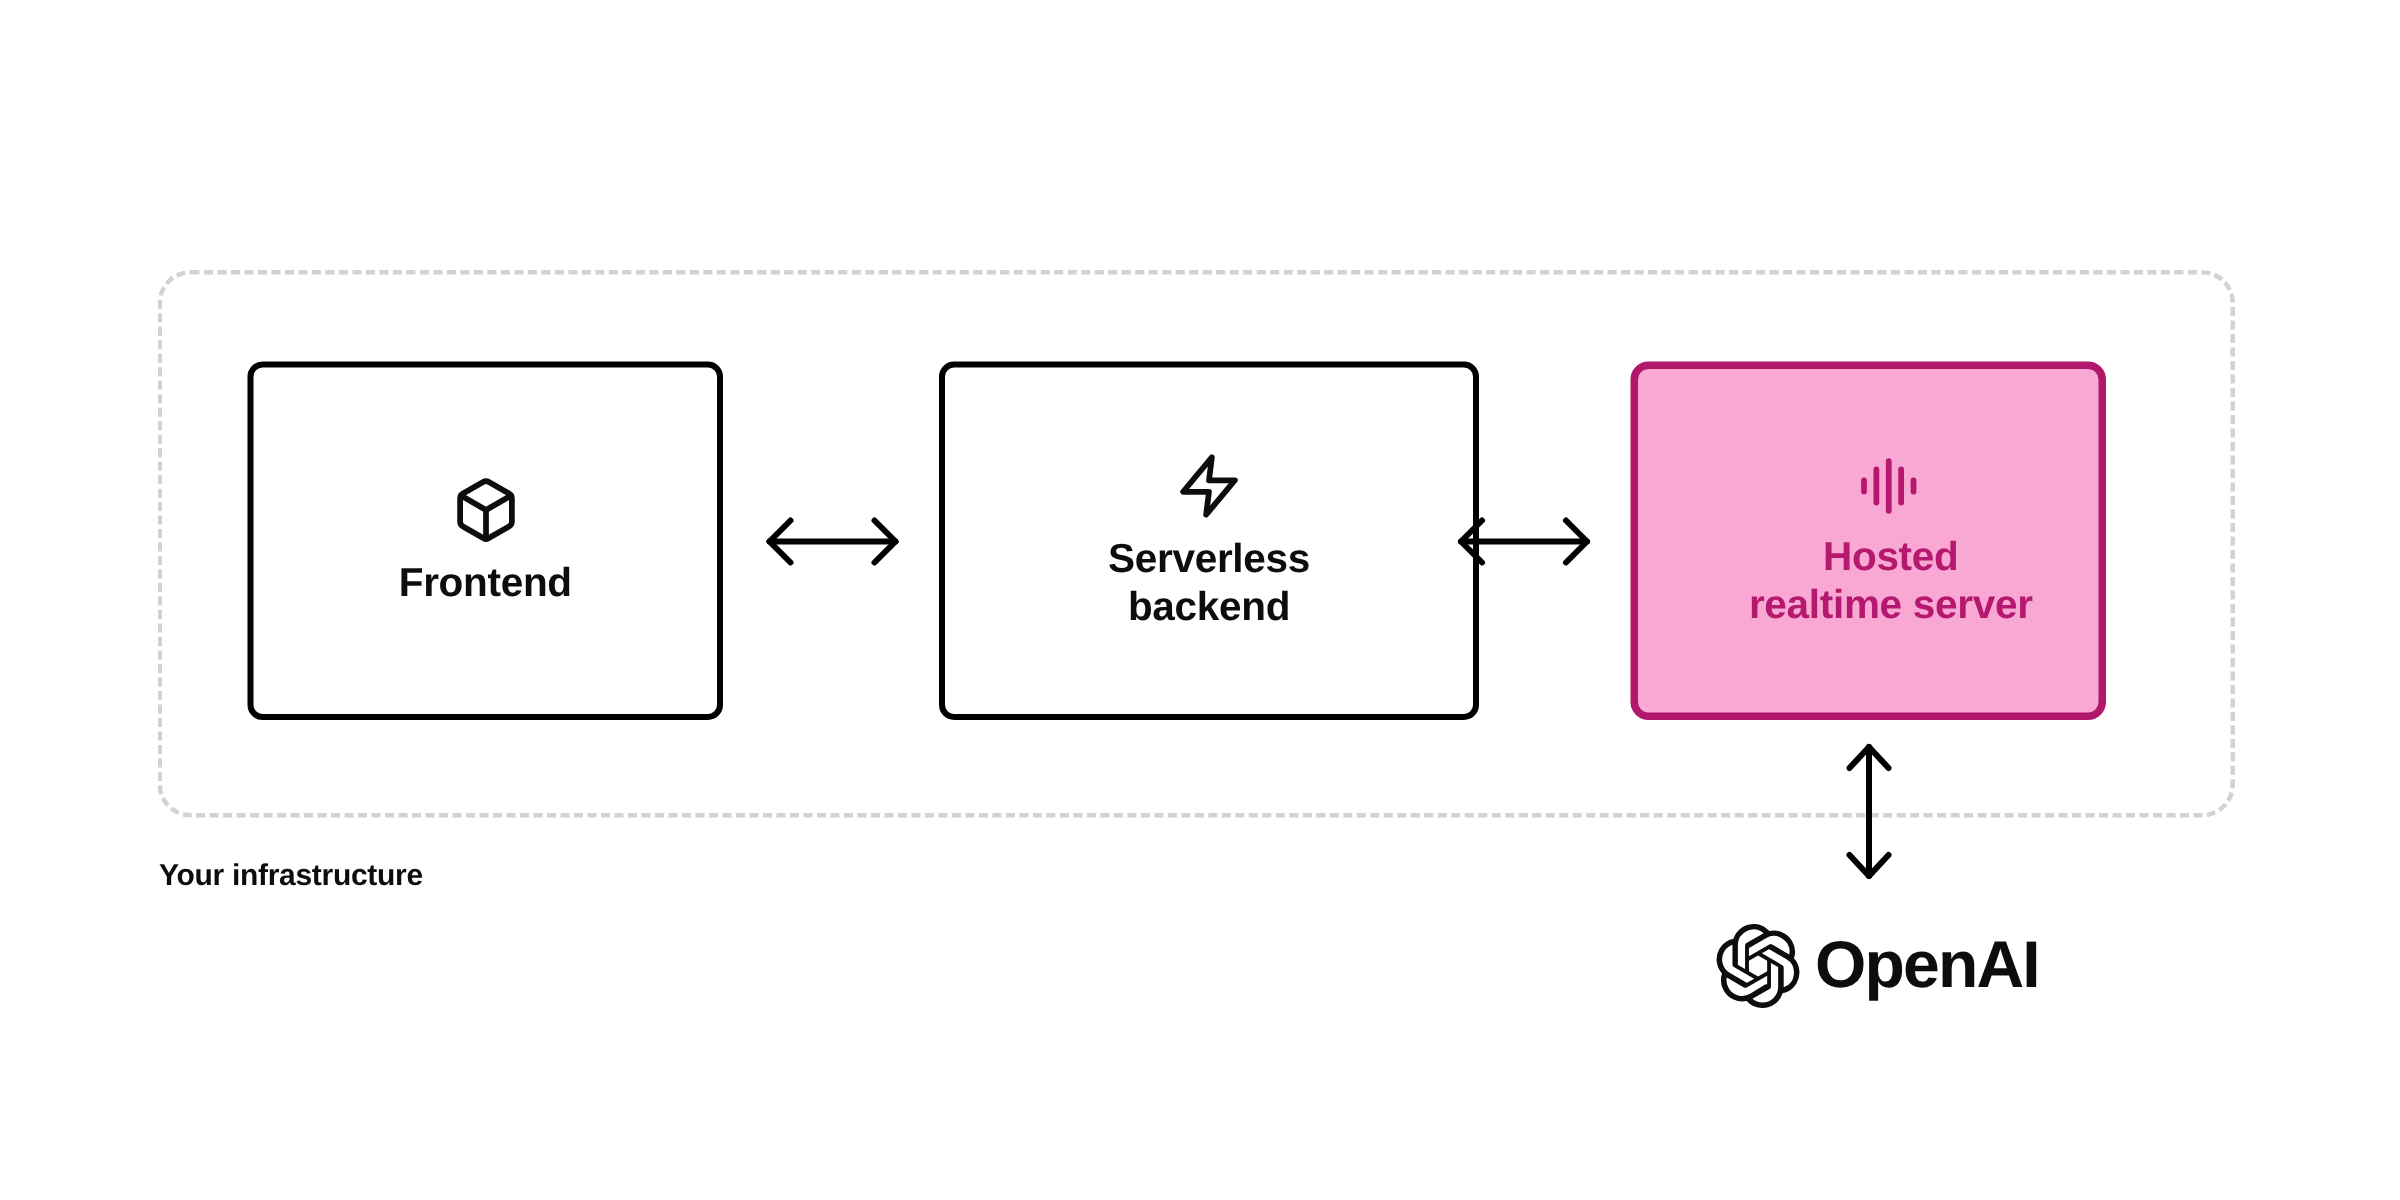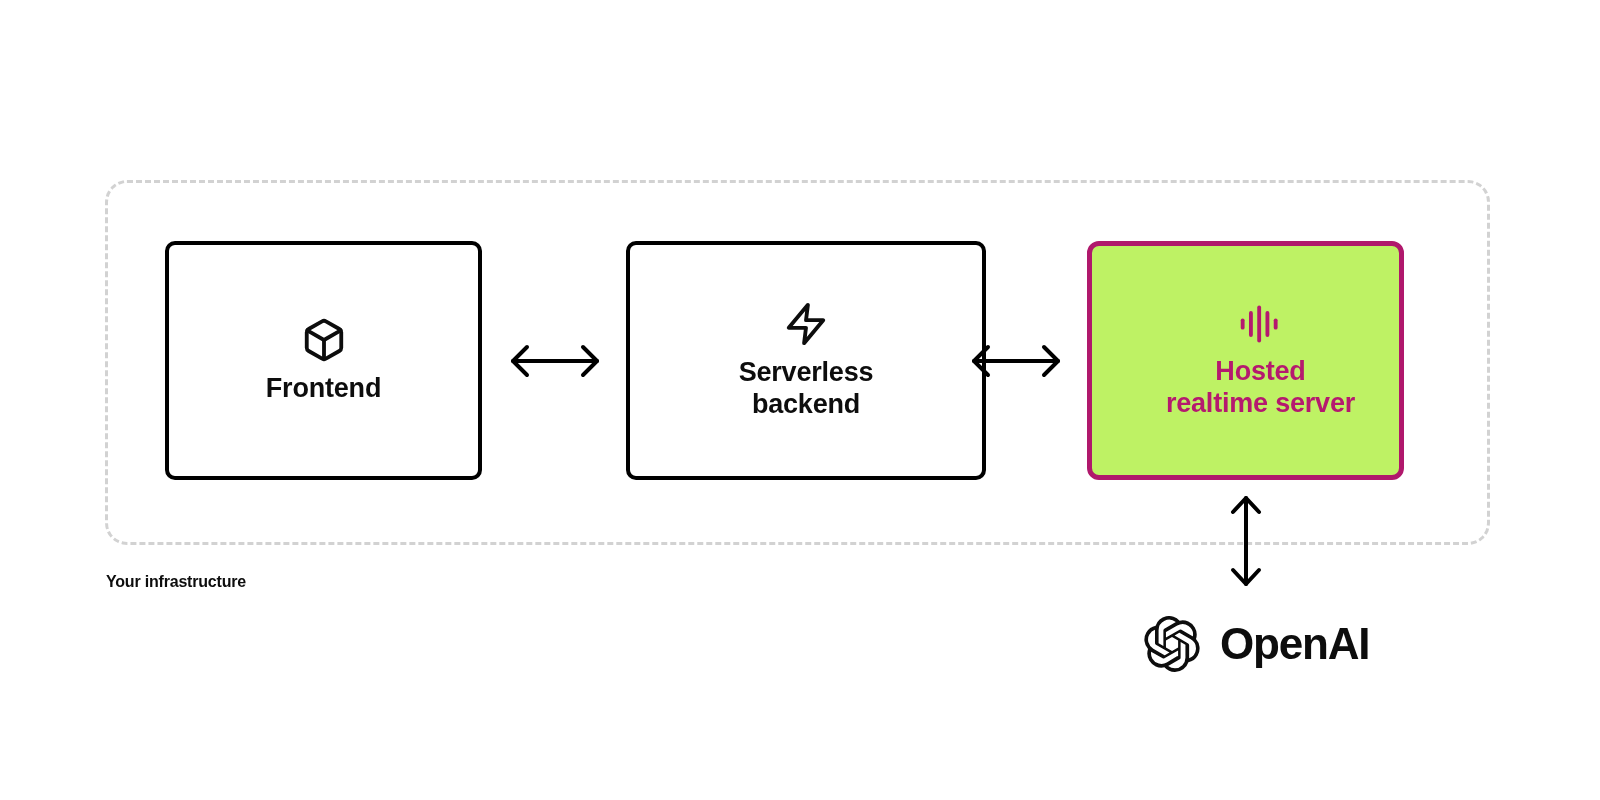--- a/index.html
+++ b/index.html
@@ -30,21 +30,21 @@
     height: 365px;
     border: 3px dashed #d2d2d2;
     border-radius: 22px;
     box-sizing: border-box;
   }
 
   .infra-caption {
     position: absolute;
     left: 106px;
     top: 573px;
-    font-size: 16px;
+    font-size: 20px;
     font-weight: bold;
     color: #0d0d0d;
     letter-spacing: -0.2px;
     white-space: nowrap;
   }
 
   
   .node {
     position: absolute;
     box-sizing: border-box;
@@ -55,21 +55,21 @@
     flex-direction: column;
     align-items: center;
     justify-content: center;
     gap: 10px;
   }
   .node.frontend   { left: 165px;  top: 241px; width: 317px; height: 239px; }
   .node.backend    { left: 626px;  top: 241px; width: 360px; height: 239px; }
   .node.realtime   {
     left: 1087px; top: 241px; width: 317px; height: 239px;
     border-color: #b0186c;
-    background: #bef264;
+    background: #f9a8d4;
     border-width: 5px;
     border-radius: 12px;
     padding-left: 30px;
   }
 
   .node-icon {
     display: block;
     line-height: 0;
   }
   .node-label {
@@ -92,21 +92,21 @@
   .connector.h2 { left: 964px;  top: 338px; }
   .connector.v1 { left: 1228px; top: 488px; }
 
   
   .openai-lockup {
     position: absolute;
     left: 1144px;
     top: 616px;
     display: flex;
     align-items: center;
-    gap: 20px;
+    gap: 10px;
   }
   .openai-mark { line-height: 0; }
   .openai-word {
     font-size: 44px;
     font-weight: bold;
     color: #0d0d0d;
     letter-spacing: -1.2px;
     line-height: 1;
   }
 </style>

